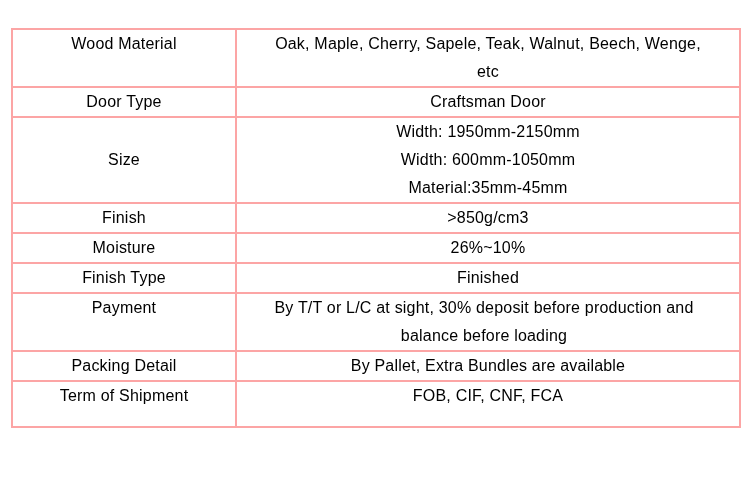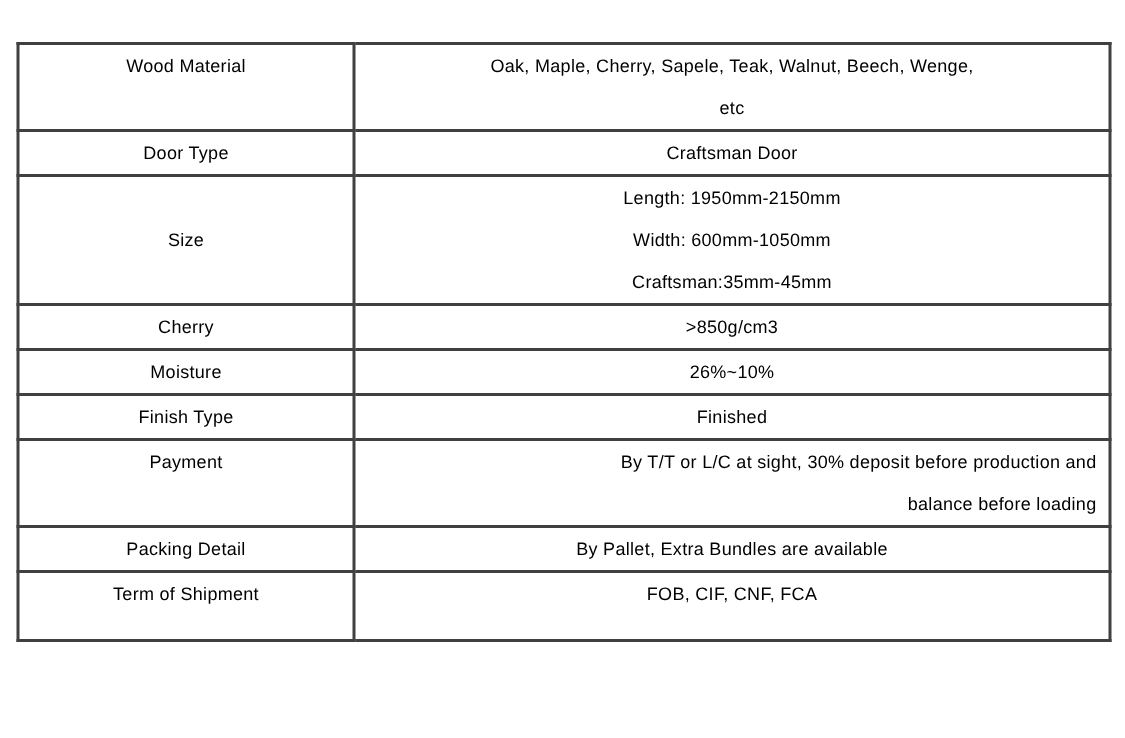--- a/index.html
+++ b/index.html
@@ -15,32 +15,32 @@
     position: absolute;
     left: 11px;
     top: 28px;
     width: 728px;
     border-collapse: collapse;
     table-layout: fixed;
   }
   col.c1 { width: 224px; }
   col.c2 { width: 504px; }
   td {
-    border: 2px solid #404040;
-    font-size: 12px;
+    border: 2px solid #fca5a5;
+    font-size: 16px;
     line-height: 28px;
     padding: 0 8px;
     text-align: center;
     vertical-align: top;
     letter-spacing: 0.2px;
     overflow: hidden;
     white-space: normal;
   }
   td.v-mid { vertical-align: middle; }
-  td.align-left { text-align: right; padding-left: 0; }
+  td.align-left { text-align: center; padding-left: 0; }
   tr.single { height: 28px; }
   tr.last { height: 46px; }
 </style>
 </head>
 <body>
 
 <table class="spec">
   <colgroup>
       <col class="c1">
       <col class="c2">
@@ -53,27 +53,27 @@
         <div>etc</div>
       </td>
     </tr>
     <tr class="single">
       <td>Door Type</td>
       <td>Craftsman Door</td>
     </tr>
     <tr>
       <td class="v-mid">Size</td>
       <td>
-        <div>Length: 1950mm-2150mm</div>
+        <div>Width: 1950mm-2150mm</div>
         <div>Width: 600mm-1050mm</div>
-        <div>Craftsman:35mm-45mm</div>
+        <div>Material:35mm-45mm</div>
       </td>
     </tr>
     <tr class="single">
-      <td>Cherry</td>
+      <td>Finish</td>
       <td>&gt;850g/cm3</td>
     </tr>
     <tr class="single">
       <td>Moisture</td>
       <td>26%~10%</td>
     </tr>
     <tr class="single">
       <td>Finish Type</td>
       <td>Finished</td>
     </tr>

